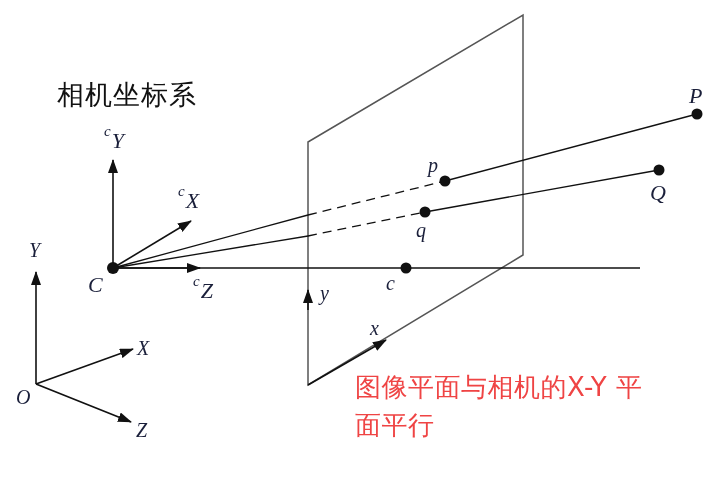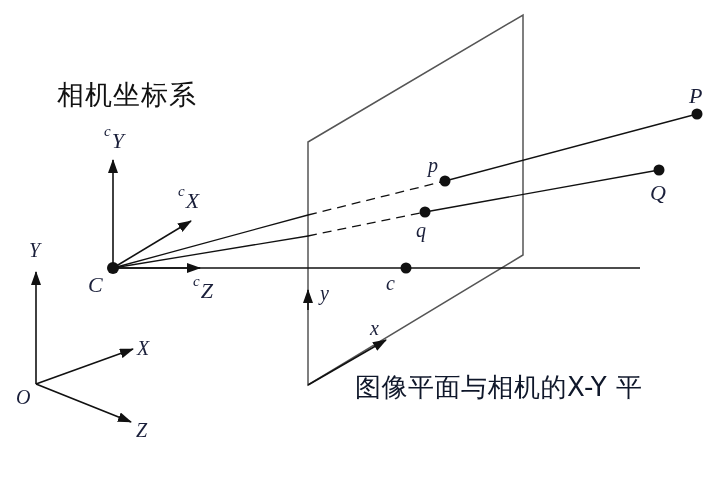--- a/index.html
+++ b/index.html
@@ -5,21 +5,21 @@
   html, body { margin:0; padding:0; background:#ffffff; }
   body { width:719px; height:495px; overflow:hidden; position:relative;
          font-family:"DejaVu Serif", serif; }
   #stage { position:absolute; left:0; top:0; width:645px; height:495px; }
   svg { position:absolute; left:0; top:0; }
   .lbl { position:absolute; font-family:"Liberation Serif","DejaVu Serif",serif;
          font-style:italic; color:#1a1f3a; font-size:22px; line-height:1; white-space:nowrap; }
   .lbl sup { font-size:15px; vertical-align:top; position:relative; top:-6px; margin-right:1px; }
   .cn { position:absolute; font-family:"DejaVu Sans", sans-serif; color:#111;
         font-size:27px; line-height:1.25; white-space:nowrap; letter-spacing:1px; }
-  .cn2 { position:absolute; font-family:"DejaVu Sans", sans-serif; color:#0f172a;
+  .cn2 { position:absolute; font-family:"DejaVu Sans", sans-serif; color:#ef4444;
         font-size:26px; line-height:38px; letter-spacing:0.5px; }
 </style>
 </head>
 <body>
 
 <div id="stage">
   <svg width="719" height="495" viewBox="0 0 719 495">
     <defs>
       <marker id="arr" markerWidth="14" markerHeight="10" refX="13" refY="5" orient="auto" markerUnits="userSpaceOnUse">
         <path d="M0,0 L14,5 L0,10 Z" fill="#111"></path>
@@ -54,20 +54,21 @@
     <circle cx="659" cy="170" r="5.5" fill="#111"></circle>
 
     <line x1="36" y1="384" x2="36" y2="272" stroke="#111" stroke-width="1.6" marker-end="url(#arr)"></line>
     <line x1="36" y1="384" x2="133" y2="349" stroke="#111" stroke-width="1.6" marker-end="url(#arr)"></line>
     <line x1="36" y1="384" x2="131" y2="422" stroke="#111" stroke-width="1.6" marker-end="url(#arr)"></line>
   </svg>
 
   <div class="cn" style="left:57px; top:78px;">相机坐标系</div>
   <div class="cn2" style="left:355px; top:368px;">
     <div>图像平面与相机的X-Y 平</div>
+    <div>面平行</div>
   </div>
 
   <div class="lbl" style="left:104px; top:130px;"><sup>c</sup><span>Y</span></div>
   <div class="lbl" style="left:178px; top:190px;"><sup>c</sup><span>X</span></div>
   <div class="lbl" style="left:193px; top:280px;"><sup>c</sup><span>Z</span></div>
   <div class="lbl" style="left:88px; top:274px;">C</div>
 
   <div class="lbl" style="left:29px; top:240px; font-size:20px;">Y</div>
   <div class="lbl" style="left:137px; top:338px; font-size:20px;">X</div>
   <div class="lbl" style="left:136px; top:420px; font-size:20px;">Z</div>

